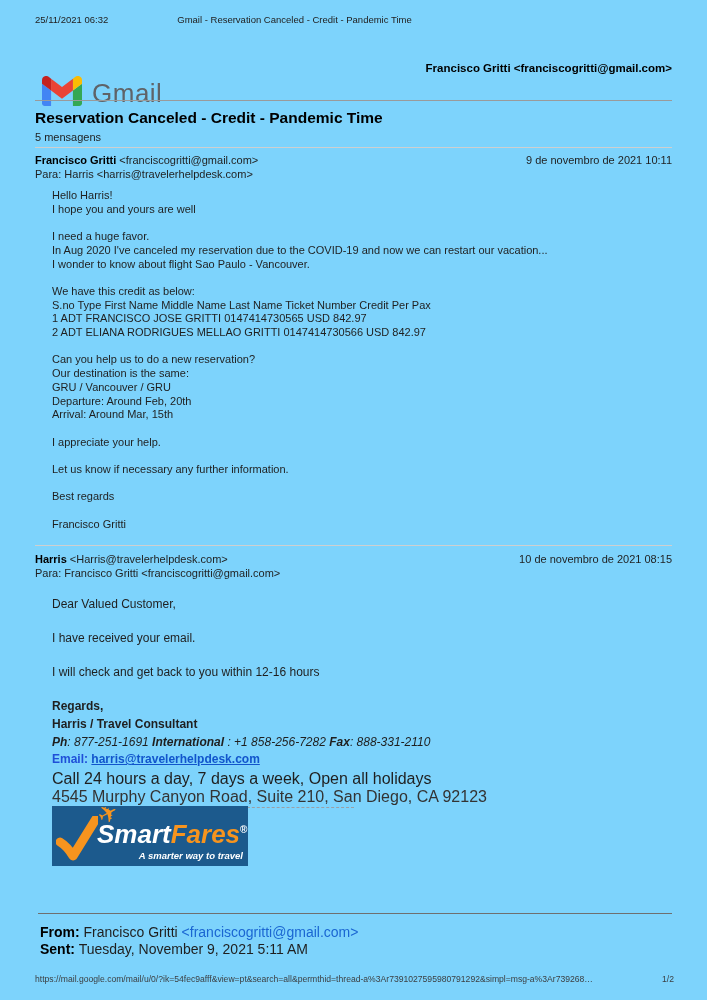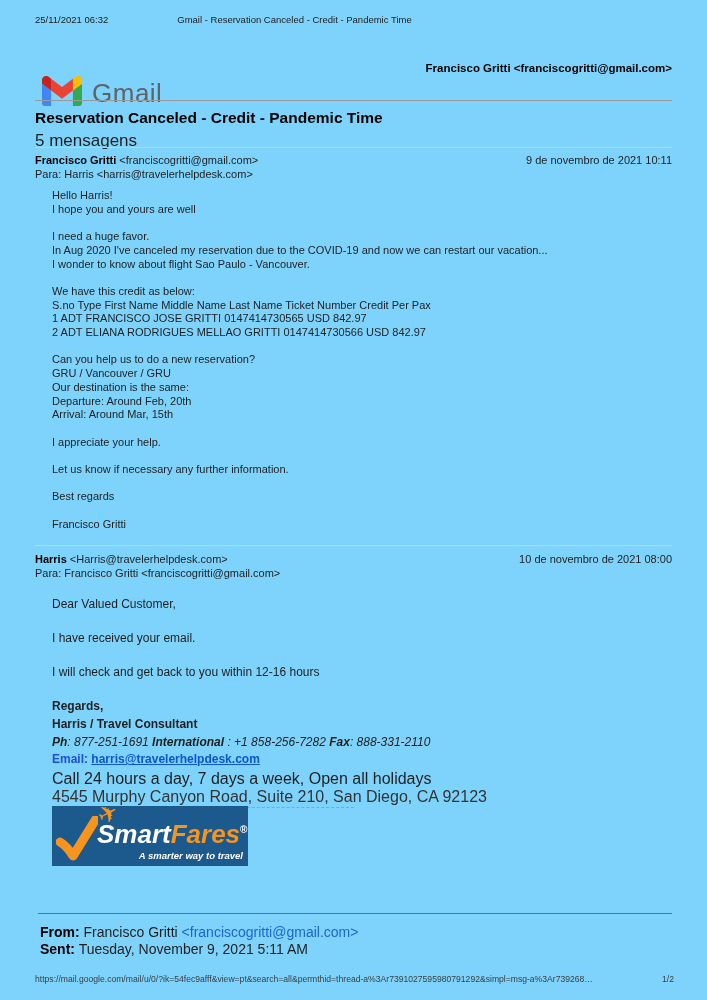--- a/index.html
+++ b/index.html
@@ -20,21 +20,21 @@
   .gmail-header { position:absolute; top:50px; left:35px; right:35px; height:46px; }
   .gmail-logo { position:absolute; left:7px; top:6px; display:flex; align-items:center;margin-top:20px; }
   .gmail-logo svg { width:40px; height:30px; }
   .gmail-word { font-size:26px; color:#5f6368; margin-left:10px; letter-spacing:0.5px; }
   .account { position:absolute; right:0; top:12px; font-size:11.5px; font-weight:bold; color:#000; }
   .hr { position:absolute; left:35px; right:35px; height:0; border-top:1px solid #9a9a9a; }
   .hr-light { border-top:1px solid #cfcfcf; }
   .hr-dark { border-top:1px solid #6f6f6f; left:38px; }
   
   .subject { position:absolute; top:109px; left:35px; font-size:15.5px; font-weight:bold; color:#000; }
-  .msg-count { position:absolute; top:131px; left:35px; font-size:17px; }
+  .msg-count { position:absolute; top:131px; left:35px; font-size:11px; }
   .msg-header { position:absolute; left:35px; right:35px; display:flex; justify-content:space-between; font-size:11px; }
   .msg-header .sender b { font-weight:bold; color:#000; }
   .msg-para { position:absolute; left:35px; font-size:11px; }
   .msg-body { position:absolute; left:52px; right:35px; font-size:11px; line-height:13.7px; }
   .msg-body2 { position:absolute; left:52px; right:35px; font-size:12px; line-height:16.9px; }
   
   .signature { position:absolute; left:52px; top:699px; font-size:12px; }
   .sig-row { height:17.8px; }
   .sig-bold { font-weight:bold; }
   .sig-phone { font-style:italic; }
@@ -104,39 +104,39 @@
       <div class="bline">I need a huge favor.</div>
       <div class="bline">In Aug 2020 I've canceled my reservation due to the COVID-19 and now we can restart our vacation...</div>
       <div class="bline">I wonder to know about flight Sao Paulo - Vancouver.</div>
       <div class="bline">&nbsp;</div>
       <div class="bline">We have this credit as below:</div>
       <div class="bline">S.no Type First Name Middle Name Last Name Ticket Number Credit Per Pax</div>
       <div class="bline">1 ADT FRANCISCO JOSE GRITTI 0147414730565 USD 842.97</div>
       <div class="bline">2 ADT ELIANA RODRIGUES MELLAO GRITTI 0147414730566 USD 842.97</div>
       <div class="bline">&nbsp;</div>
       <div class="bline">Can you help us to do a new reservation?</div>
+      <div class="bline">Our destination is the same:</div>
       <div class="bline">GRU / Vancouver / GRU</div>
-      <div class="bline">Our destination is the same:</div>
       <div class="bline">Departure: Around Feb, 20th</div>
       <div class="bline">Arrival: Around Mar, 15th</div>
       <div class="bline">&nbsp;</div>
       <div class="bline">I appreciate your help.</div>
       <div class="bline">&nbsp;</div>
       <div class="bline">Let us know if necessary any further information.</div>
       <div class="bline">&nbsp;</div>
       <div class="bline">Best regards</div>
       <div class="bline">&nbsp;</div>
       <div class="bline">Francisco Gritti</div>
     </div>
 
   <div class="hr hr-light" style="top:545px"></div>
 
   <div class="msg-header" style="top:553px">
     <span class="sender"><b>Harris</b><span> &lt;Harris@travelerhelpdesk.com&gt;</span></span>
-    <span class="date">10 de novembro de 2021 08:00</span>
+    <span class="date">10 de novembro de 2021 08:15</span>
   </div>
   <div class="msg-para" style="top:567px">Para: Francisco Gritti &lt;franciscogritti@gmail.com&gt;</div>
   <div class="msg-body2" style="top:596px">
       <div class="bline">Dear Valued Customer,</div>
       <div class="bline">&nbsp;</div>
       <div class="bline">I have received your email.</div>
       <div class="bline">&nbsp;</div>
       <div class="bline">I will check and get back to you within 12-16 hours</div>
     </div>
 

